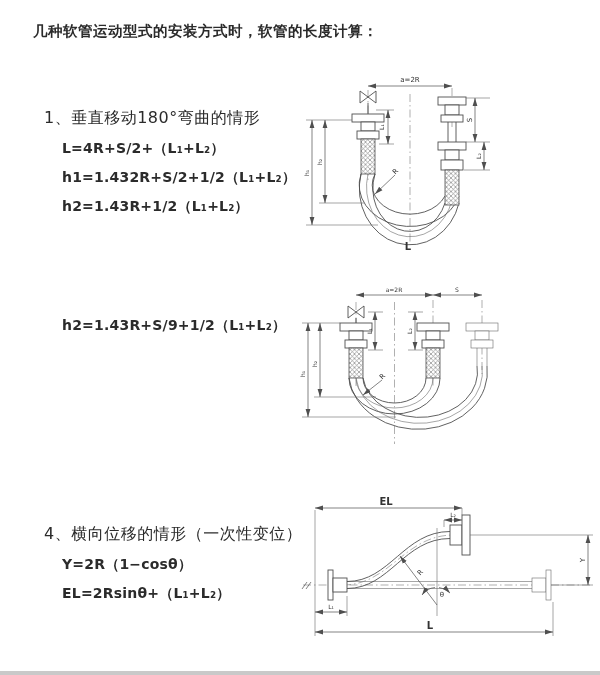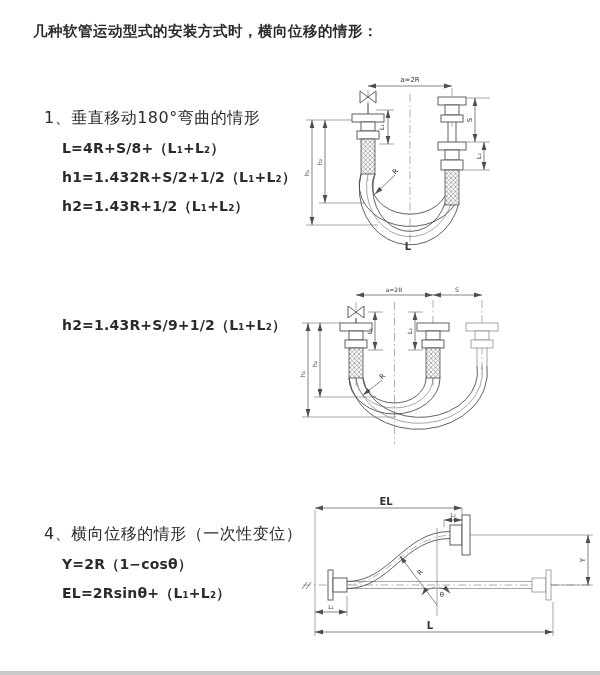--- a/index.html
+++ b/index.html
@@ -30,25 +30,25 @@
   .lbl{font-size:7px;}
   .lbl-xs{font-size:6px;}
   .lbl-lg{font-size:10px;font-weight:bold;}
   .bottom-strip{position:absolute;left:0;bottom:0;width:600px;height:4px;background:#c9c9c9;}
 </style>
 </head>
 <body>
 
 <div id="stage">
 
-  <div class="doc-title">几种软管运动型式的安装方式时，横向位移的情形：</div>
+  <div class="doc-title">几种软管运动型式的安装方式时，软管的长度计算：</div>
 
   <div class="sec" style="top:108px;">
     <div class="sec-heading">1、垂直移动180°弯曲的情形</div>
-    <div class="formula">L=4R+S/8+（L₁+L₂）</div>
+    <div class="formula">L=4R+S/2+（L₁+L₂）</div>
     <div class="formula">h1=1.432R+S/2+1/2（L₁+L₂）</div>
     <div class="formula">h2=1.43R+1/2（L₁+L₂）</div>
   </div>
 
   <div class="sec" style="top:306px;">
     <div class="formula">h2=1.43R+S/9+1/2（L₁+L₂）</div>
   </div>
 
   <div class="sec" style="top:524px;">
     <div class="sec-heading">4、横向位移的情形（一次性变位）</div>

